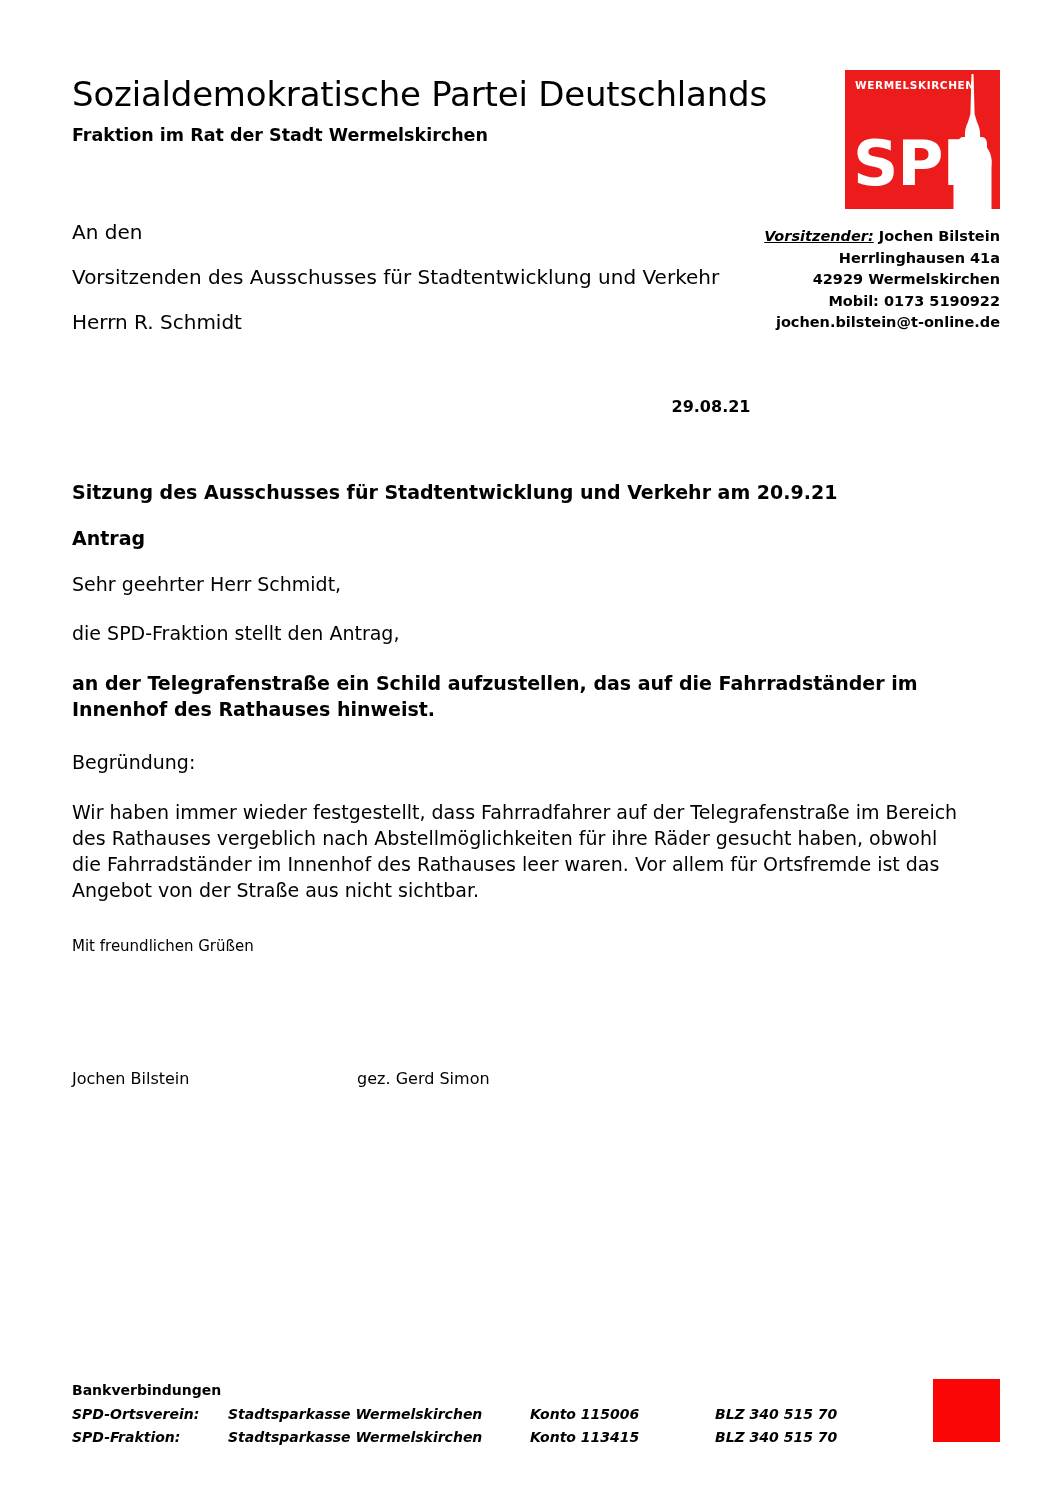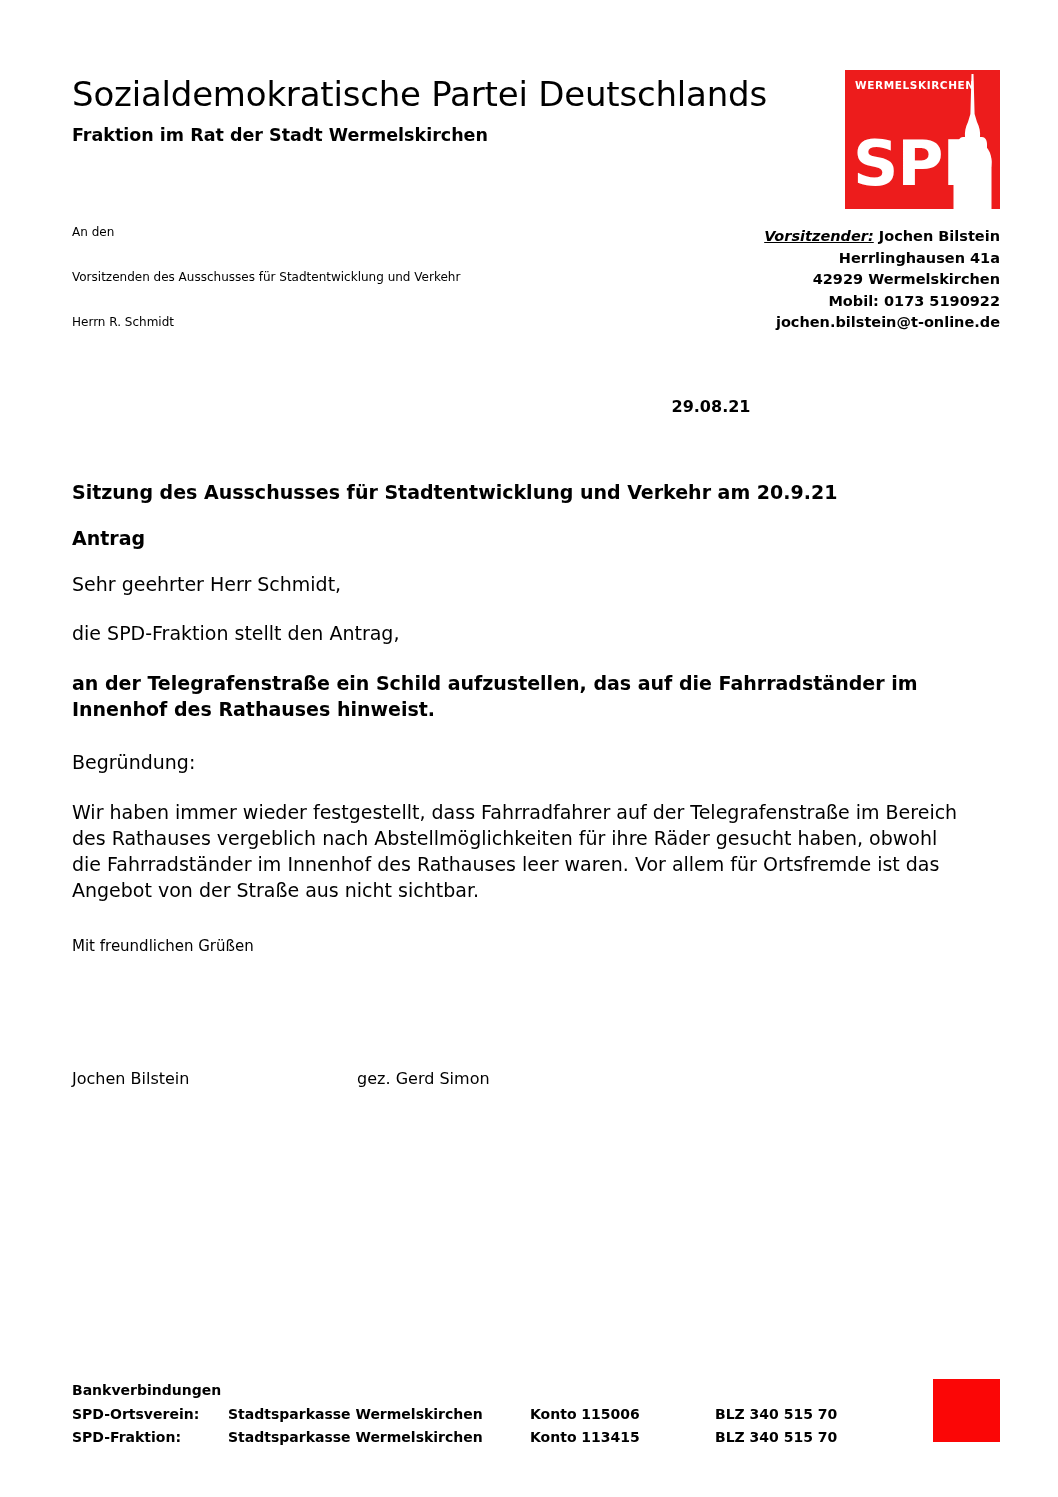--- a/index.html
+++ b/index.html
@@ -94,21 +94,21 @@
   .sender .role {
     font-style: italic;
     text-decoration: underline;
   }
 
   
   .recipient {
     position: absolute;
     left: 72px;
     top: 222px;
-    font-size: 12px;
+    font-size: 20px;
     line-height: 20px;
   }
   .recipient .line {
     margin-bottom: 25px;
   }
   .recipient .line:last-child { margin-bottom: 0; }
 
   
   .date {
     position: absolute;
@@ -175,20 +175,21 @@
     width: 850px;
     font-size: 14px;
     line-height: 23px;
     font-weight: bold;
   }
   .footer-title {
     margin-bottom: 1px;
   }
   .footer-row {
     white-space: nowrap;
+    font-style: italic;
   }
   .footer-row .c1 { display: inline-block; width: 156px; }
   .footer-row .c2 { display: inline-block; width: 302px; }
   .footer-row .c3 { display: inline-block; width: 185px; }
   .footer-row .c4 { display: inline-block; }
 
   .footer-mark {
     position: absolute;
     left: 933px;
     top: 1379px;

